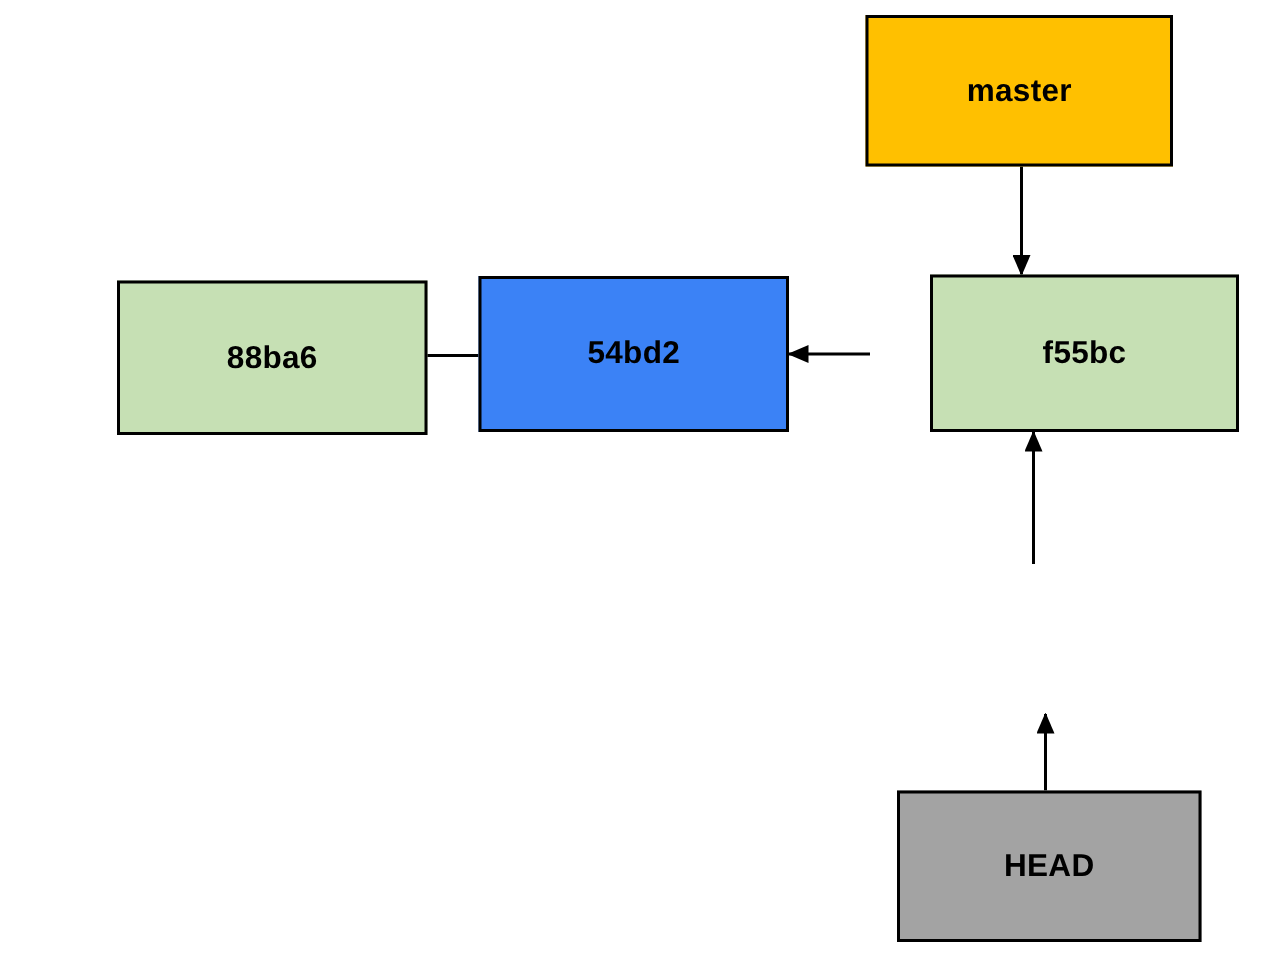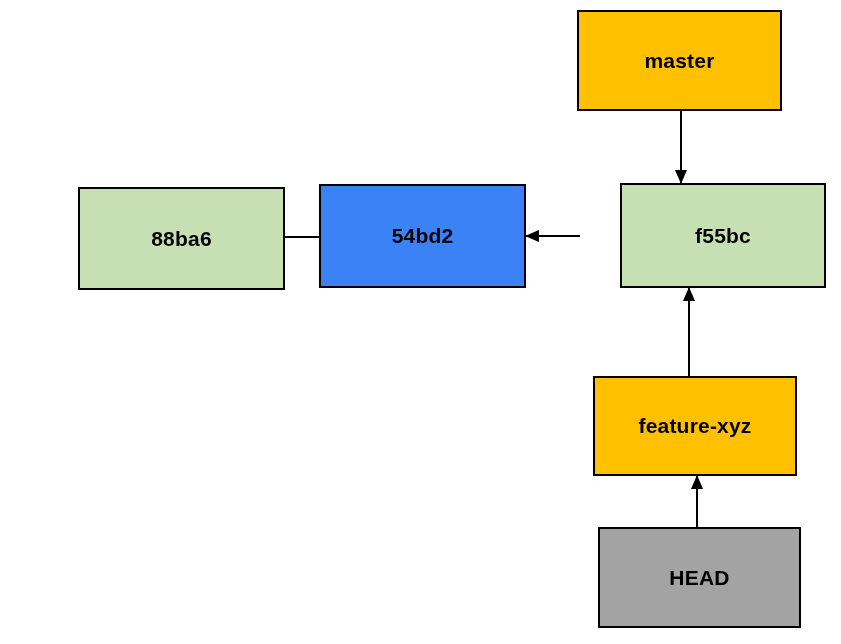--- a/index.html
+++ b/index.html
@@ -67,21 +67,18 @@
   </div>
 
   <div class="node" style="left: 319px; top: 184px; width: 207px; height: 104px; background: #3b82f6; border-color: rgb(0, 0, 0); color: rgb(0, 0, 0);">
     <span>54bd2</span>
   </div>
 
   <div class="node" style="left: 580px; top: 183px; width: 206px; height: 105px; background: rgb(198, 224, 180); border-color: rgb(0, 0, 0); color: rgb(0, 0, 0); margin-left: 40px;">
     <span>f55bc</span>
   </div>
 
-  <div class="node" style="left: 593px; top: 376px; width: 204px; height: 100px; background: rgb(255, 192, 0); border-color: rgb(0, 0, 0); color: rgb(0, 0, 0);">
-    <span>feature-xyz</span>
-  </div>
 
   <div class="node" style="left: 598px; top: 527px; width: 203px; height: 101px; background: #a3a3a3; border-color: rgb(0, 0, 0); color: rgb(0, 0, 0);">
     <span>HEAD</span>
   </div>
 
 </div>
 
 </body></html>

